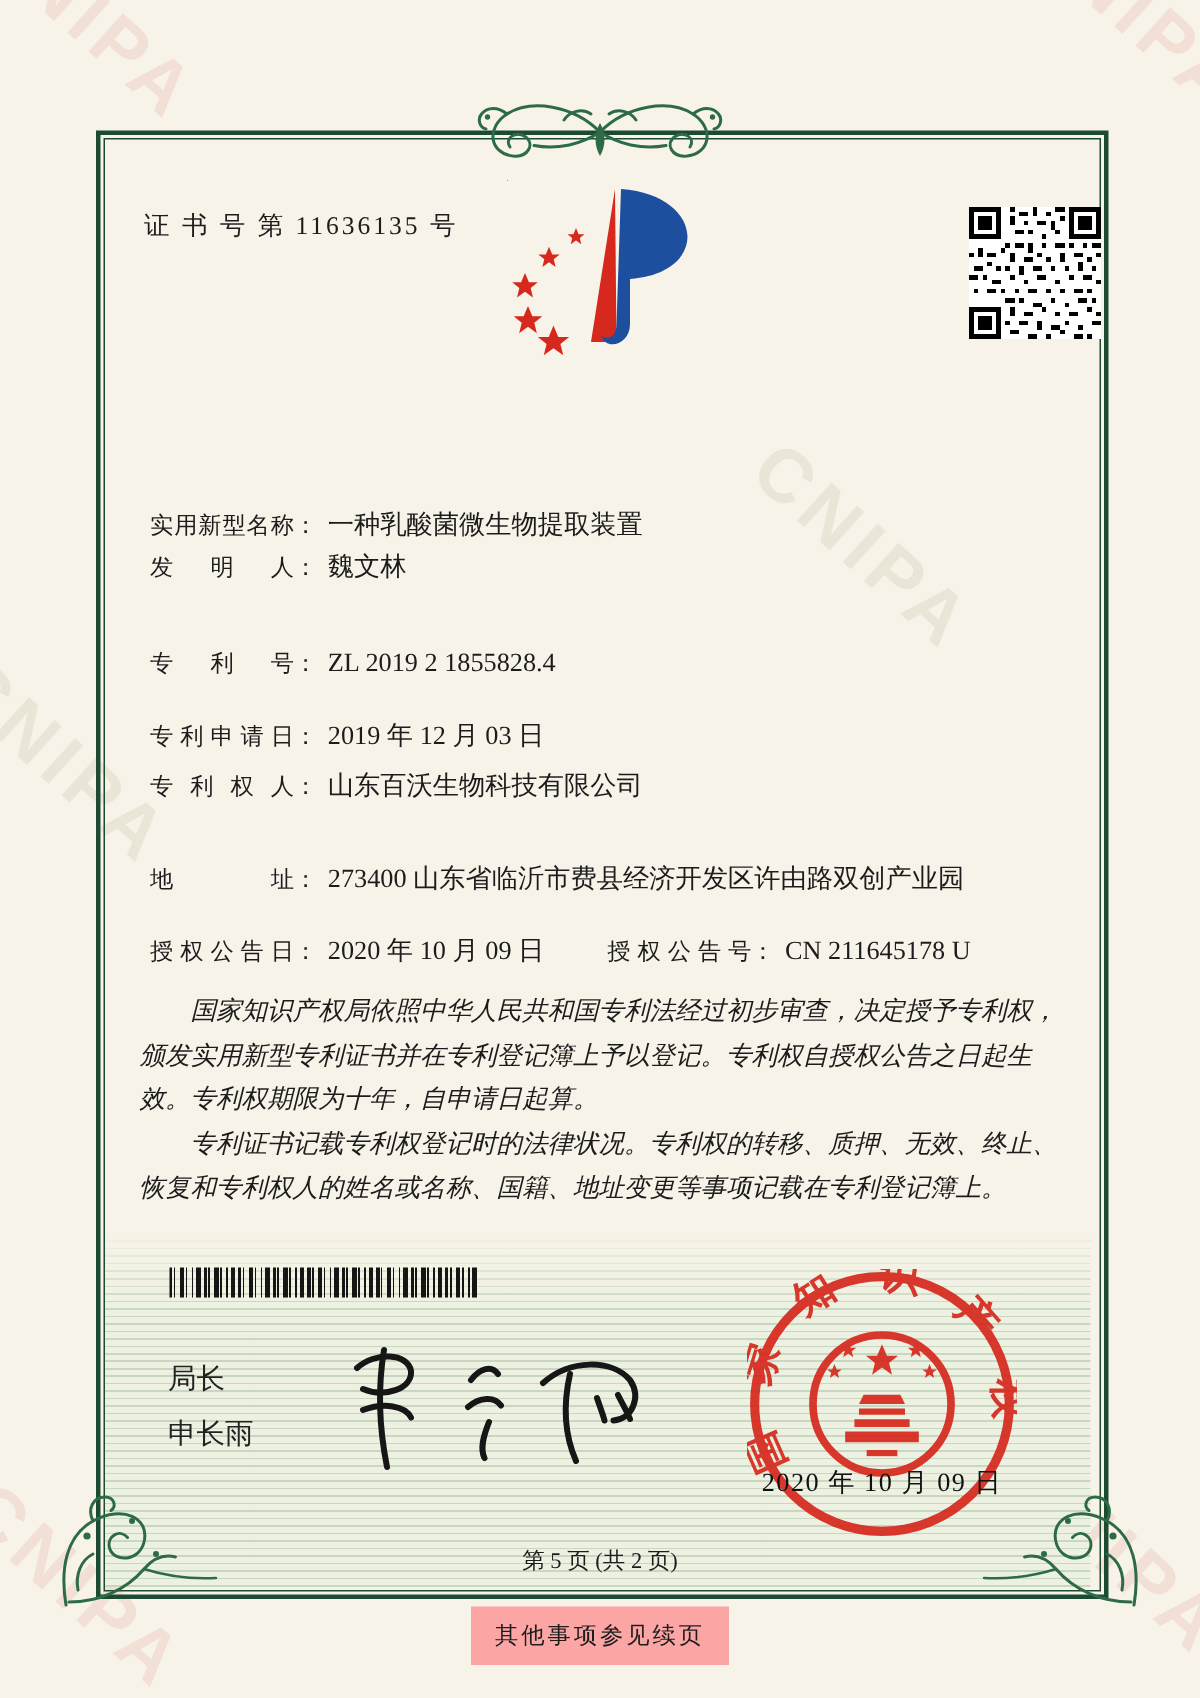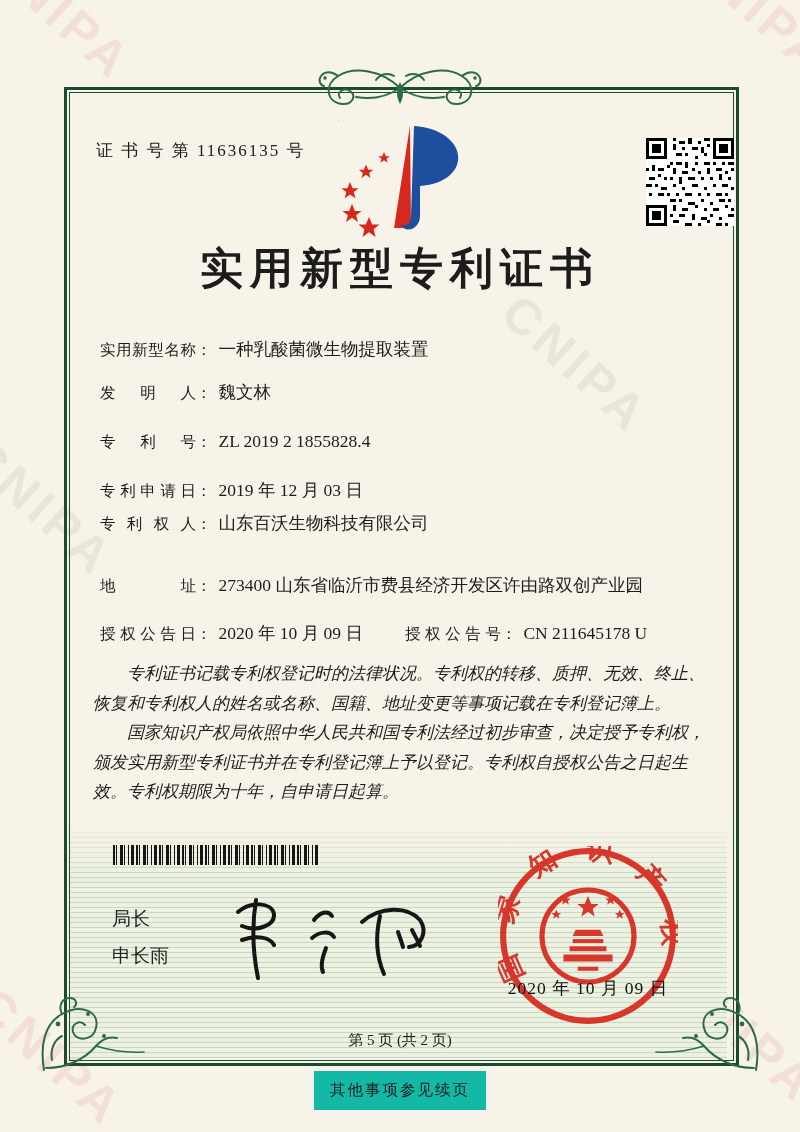--- a/index.html
+++ b/index.html
@@ -55,21 +55,21 @@
           font-size:19px;color:#222;}
   .sig{position:absolute;left:222px;top:886px;z-index:2;}
 
   
   .seal{position:absolute;left:498px;top:846px;z-index:3;opacity:.92;}
   .sealdate{position:absolute;left:498px;top:976px;width:180px;text-align:center;font-size:17.5px;
             letter-spacing:1px;color:#111;z-index:4;}
 
   
   .pageinfo{position:absolute;left:0;top:1031px;width:100%;text-align:center;font-size:15px;z-index:2;}
-  .footnote{position:absolute;left:50%;top:1071px;transform:translateX(-50%);background:#14b8a6;
+  .footnote{position:absolute;left:50%;top:1071px;transform:translateX(-50%);background:#fca5a5;
             padding:9px 16px;font-size:15.5px;letter-spacing:2px;z-index:2;}
 
   .orn{position:absolute;z-index:5;}
   .orn.tl{left:284px;top:60px;}
   .orn.bl{left:38px;top:990px;}
   .orn.br{left:650px;top:990px;transform:scaleX(-1);}
 </style>
 </head>
 <body>
 
@@ -143,47 +143,46 @@
   </svg>
 
   <svg class="qr" viewBox="0 0 29 29" shape-rendering="crispEdges">
     <rect width="29" height="29" fill="#ffffff"></rect>
     <path fill="#000" d="M0 0h7v7h-7z M22 0h7v7h-7z M0 22h7v7h-7z"></path>
     <path fill="#fff" d="M1 1h5v5h-5z M23 1h5v5h-5z M1 23h5v5h-5z"></path>
     <path fill="#000" d="M2 2h3v3h-3z M24 2h3v3h-3z M2 24h3v3h-3z"></path>
     <path fill="#000" d="M9 0h1v1h-1z M11 1h2v1h-2z M14 0h1v2h-1z M17 1h1v1h-1z M19 0h2v1h-2z M9 2h1v2h-1z M12 3h1v1h-1z M15 3h2v1h-2z M18 3h1v2h-1z M20 2h1v1h-1z M10 5h2v1h-2z M13 5h1v1h-1z M16 6h1v1h-1z M19 5h1v1h-1z M8 8h1v1h-1z M10 8h2v1h-2z M13 8h1v2h-1z M16 8h1v1h-1z M19 8h2v1h-2z M22 8h1v1h-1z M25 8h1v1h-1z M27 8h2v1h-2z M0 10h1v1h-1z M2 9h1v2h-1z M4 10h2v1h-2z M7 9h1v1h-1z M9 10h1v2h-1z M12 11h2v1h-2z M15 10h1v1h-1z M17 11h1v1h-1z M20 10h1v2h-1z M23 10h2v1h-2z M26 11h1v1h-1z M28 10h1v1h-1z M1 13h2v1h-2z M4 12h1v1h-1z M6 13h1v1h-1z M8 13h1v1h-1z M11 13h1v2h-1z M14 13h2v1h-2z M18 13h1v1h-1z M21 13h1v1h-1z M24 12h1v2h-1z M27 13h1v1h-1z M0 15h2v1h-2z M3 15h1v1h-1z M5 16h2v1h-2z M9 15h1v1h-1z M12 16h1v1h-1z M15 15h2v1h-2z M19 16h1v1h-1z M22 15h1v1h-1z M25 15h2v1h-2z M28 16h1v1h-1z M1 18h1v1h-1z M4 18h2v1h-2z M7 18h1v1h-1z M10 18h1v1h-1z M13 18h2v1h-2z M17 18h1v1h-1z M20 18h1v1h-1z M23 18h2v1h-2z M26 18h1v1h-1z M8 20h2v1h-2z M11 20h1v1h-1z M14 21h2v1h-2z M18 20h1v1h-1z M21 21h1v1h-1z M24 20h2v1h-2z M27 20h1v1h-1z M9 22h1v2h-1z M12 23h2v1h-2z M16 22h1v1h-1z M19 23h1v1h-1z M22 23h2v1h-2z M26 22h1v1h-1z M28 23h1v1h-1z M8 25h1v1h-1z M11 25h2v1h-2z M15 25h1v2h-1z M18 26h2v1h-2z M21 25h1v1h-1z M24 26h1v1h-1z M27 25h2v1h-2z M9 27h2v1h-2z M13 28h2v1h-2z M17 28h1v1h-1z M20 27h1v1h-1z M23 28h2v1h-2z M26 28h1v1h-1z"></path>
   </svg>
 
-  <div class="title">实用新型专利证书</div>
 
   <div class="frow" style="top:337px">
     <span class="flab">实用新型名称</span><span class="fcol">：</span><span class="fval">一种乳酸菌微生物提取装置</span>
   </div>
-  <div class="frow" style="top:380px">
+  <div class="frow" style="top:365px">
     <span class="flab">发明人</span><span class="fcol">：</span><span class="fval">魏文林</span>
   </div>
   <div class="frow" style="top:431px">
     <span class="flab">专利号</span><span class="fcol">：</span><span class="fval">ZL 2019 2 1855828.4</span>
   </div>
   <div class="frow" style="top:478px">
     <span class="flab">专利申请日</span><span class="fcol">：</span><span class="fval">2019 年 12 月 03 日</span>
   </div>
   <div class="frow" style="top:511px">
     <span class="flab">专利权人</span><span class="fcol">：</span><span class="fval">山东百沃生物科技有限公司</span>
   </div>
   <div class="frow" style="top:573px">
     <span class="flab">地址</span><span class="fcol">：</span><span class="fval">273400 山东省临沂市费县经济开发区许由路双创产业园</span>
   </div>
   <div class="frow" style="top:621px">
     <span class="flab">授权公告日</span><span class="fcol">：</span><span class="fval">2020 年 10 月 09 日</span><span class="flab grant2">授权公告号</span><span class="fcol">：</span><span class="fval">CN 211645178 U</span>
   </div>
 
   <div class="bodytext">
+    <p>国家知识产权局依照中华人民共和国专利法经过初步审查，决定授予专利权，颁发实用新型专利证书并在专利登记簿上予以登记。专利权自授权公告之日起生效。专利权期限为十年，自申请日起算。</p>
     <p>专利证书记载专利权登记时的法律状况。专利权的转移、质押、无效、终止、恢复和专利权人的姓名或名称、国籍、地址变更等事项记载在专利登记簿上。</p>
-    <p>国家知识产权局依照中华人民共和国专利法经过初步审查，决定授予专利权，颁发实用新型专利证书并在专利登记簿上予以登记。专利权自授权公告之日起生效。专利权期限为十年，自申请日起算。</p>
   </div>
 
   <div class="barcode"></div>
 
   <div class="signer" style="top:906px">局长</div>
   <div class="signer" style="top:943px">申长雨</div>
 
   <svg class="sig" width="215" height="100" viewBox="0 0 215 100">
     <g fill="none" stroke="#161616" stroke-width="4" stroke-linecap="round">
       <path d="M34 14 C30 38 30 62 36 92"></path>

